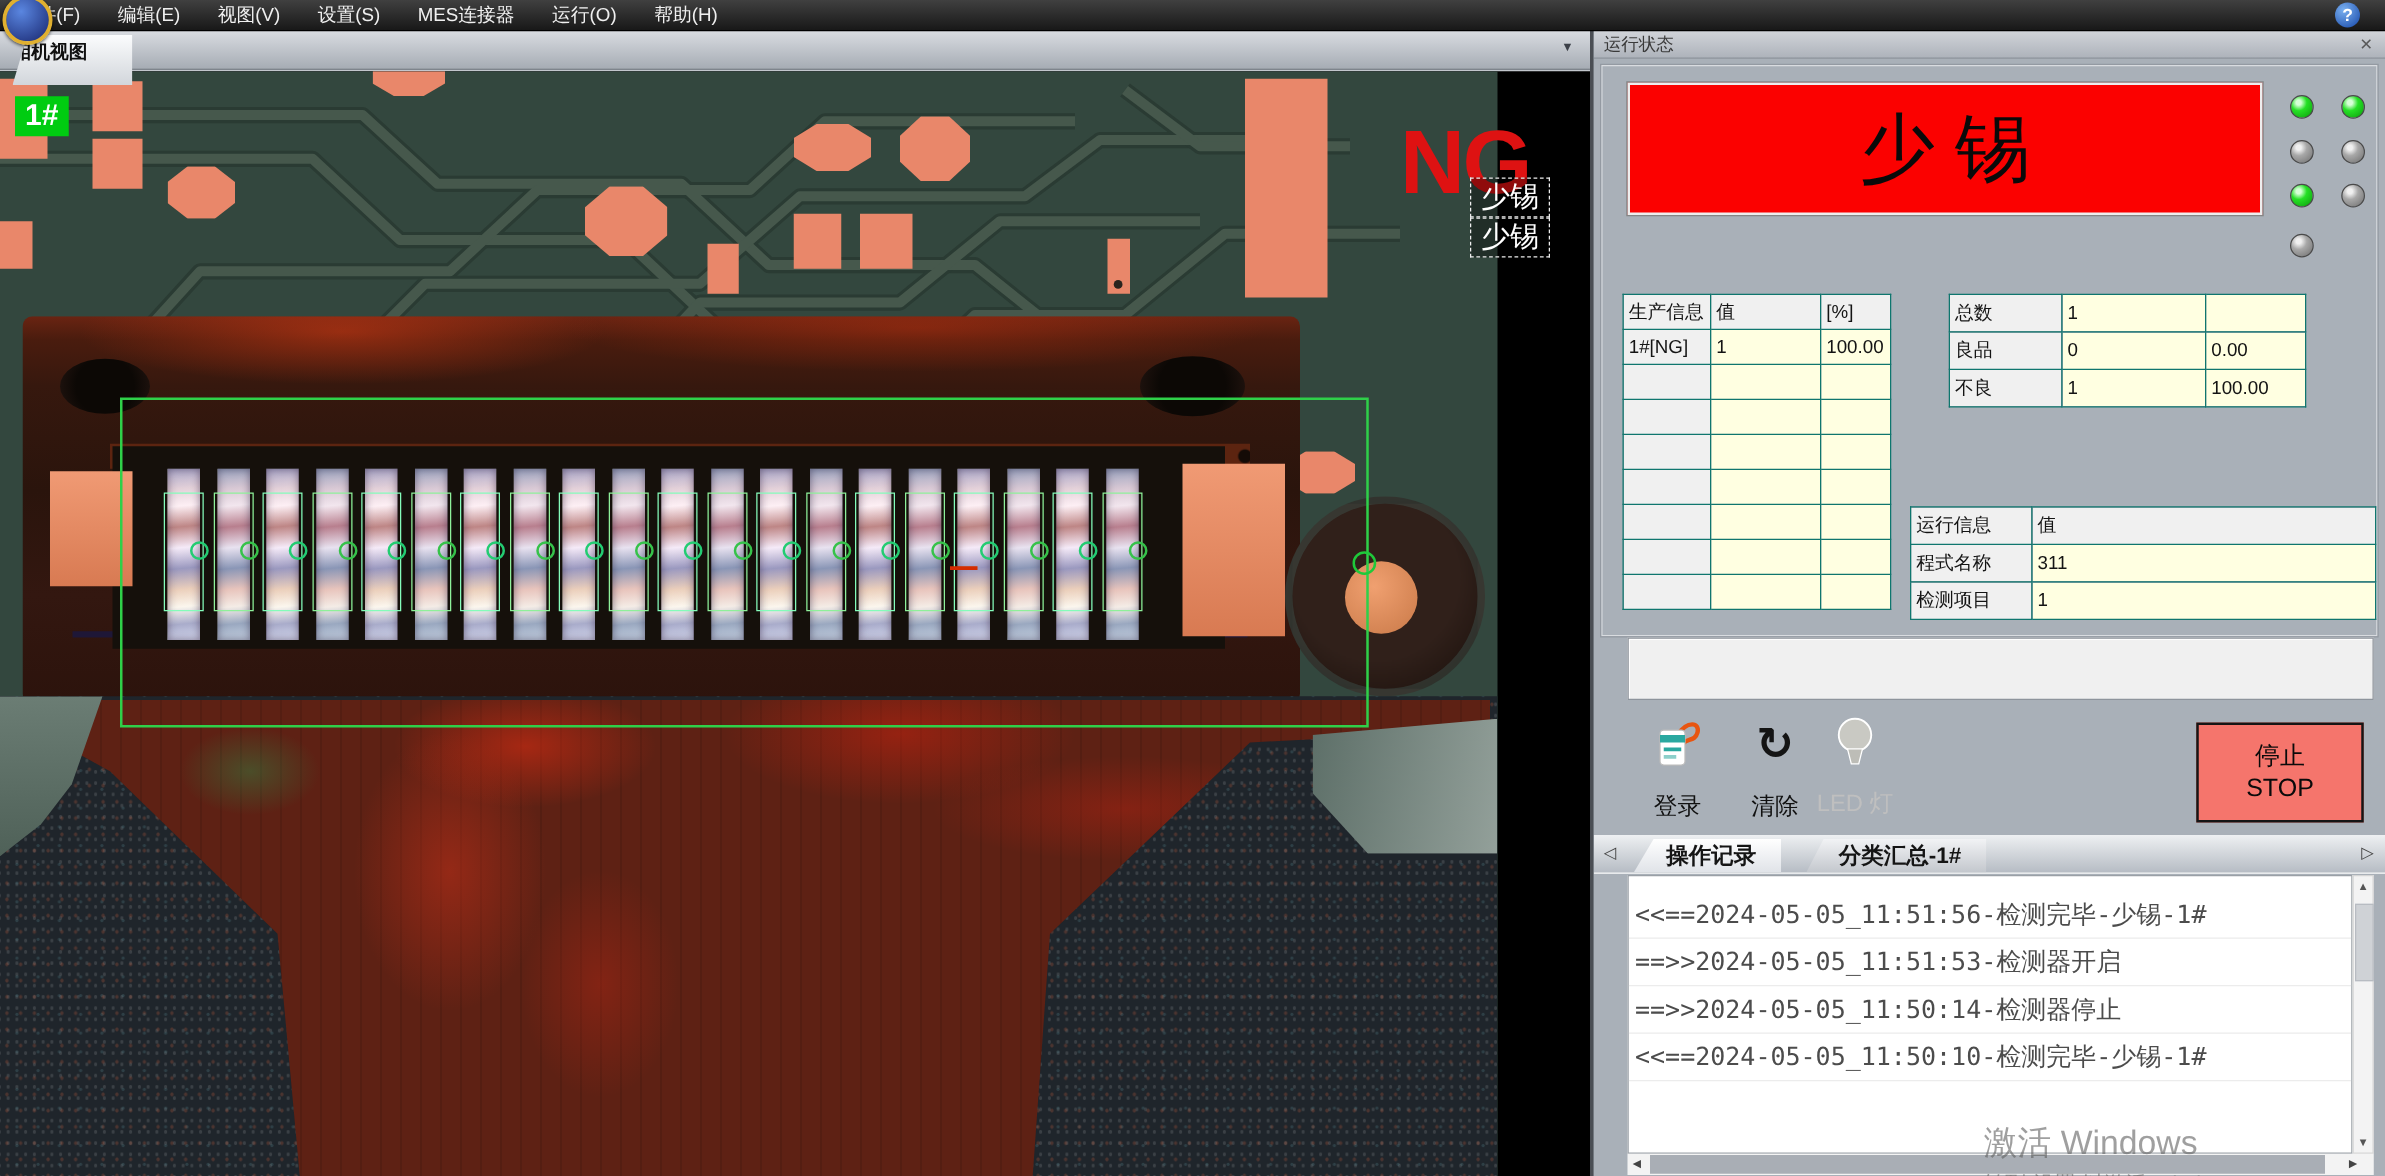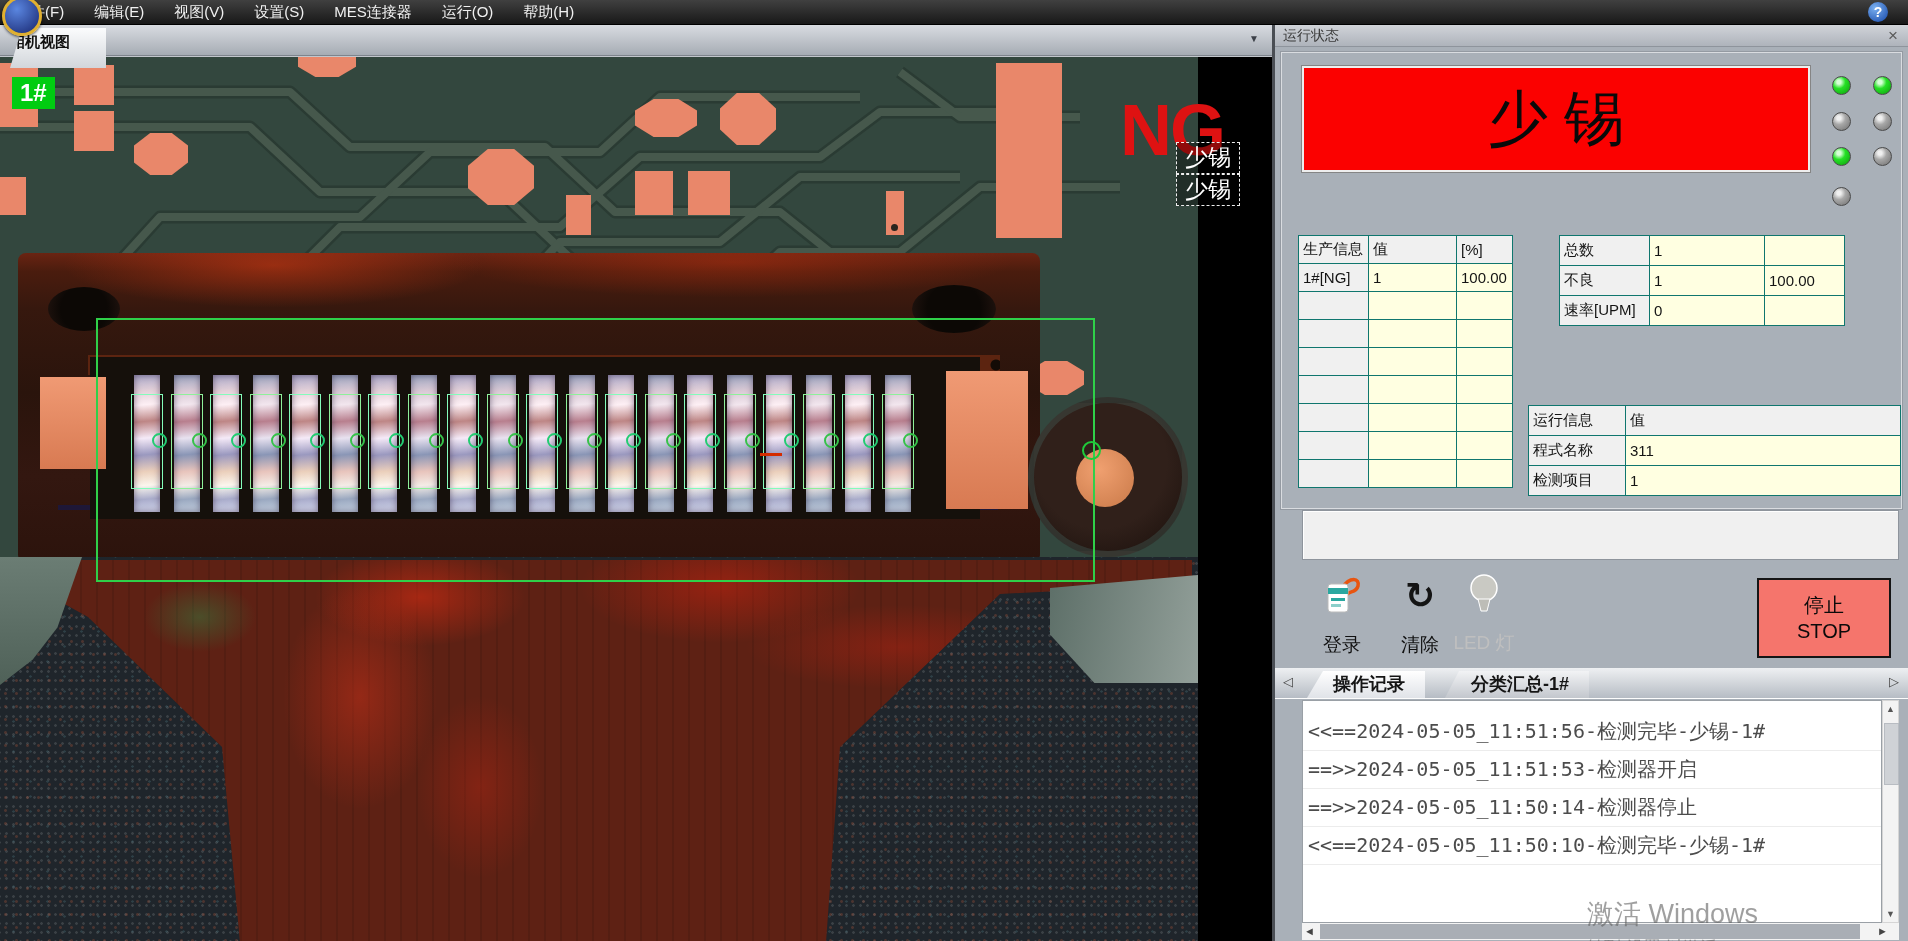--- a/index.html
+++ b/index.html
@@ -416,28 +416,28 @@
           <col style="width:115px">
           <col style="width:80px">
         </colgroup>
       <tbody>
           <tr>
             <td class="lab">总数</td>
             <td>1</td>
             <td></td>
           </tr>
       <tr>
+            <td class="lab">良品</td>
+            <td>0</td>
+            <td>0.00</td>
+          </tr>
+      <tr>
             <td class="lab">不良</td>
             <td>1</td>
             <td>100.00</td>
-          </tr>
-      <tr>
-            <td class="lab">速率[UPM]</td>
-            <td>0</td>
-            <td></td>
           </tr>
     </tbody>
       </table>
 
     <table class="tbl runinfo">
       <colgroup>
           <col style="width:97px">
           <col style="width:275px">
         </colgroup>
       <tbody>

